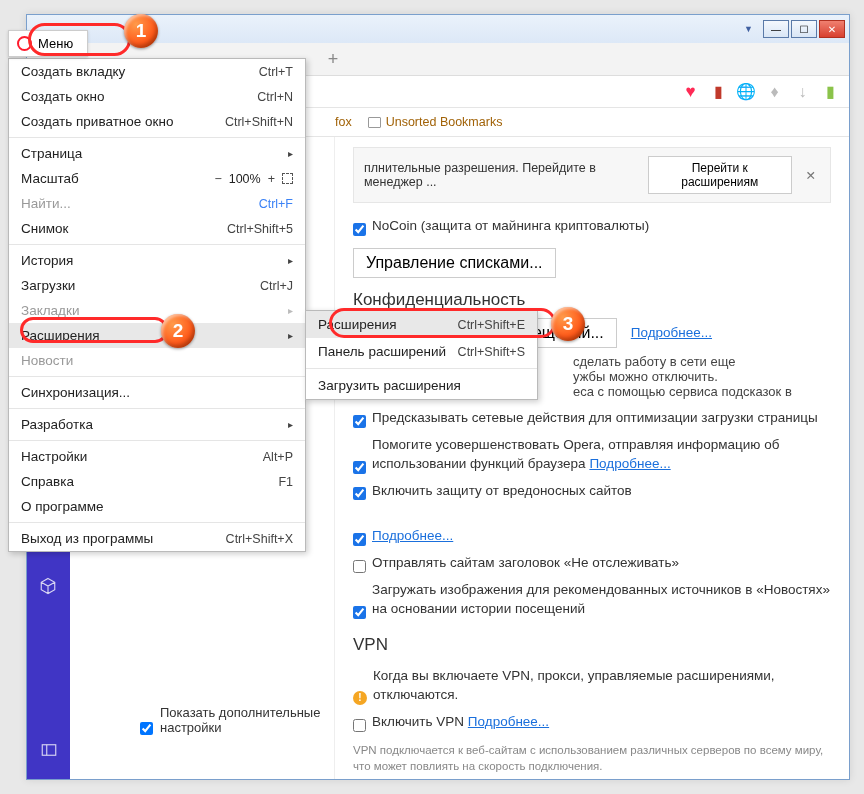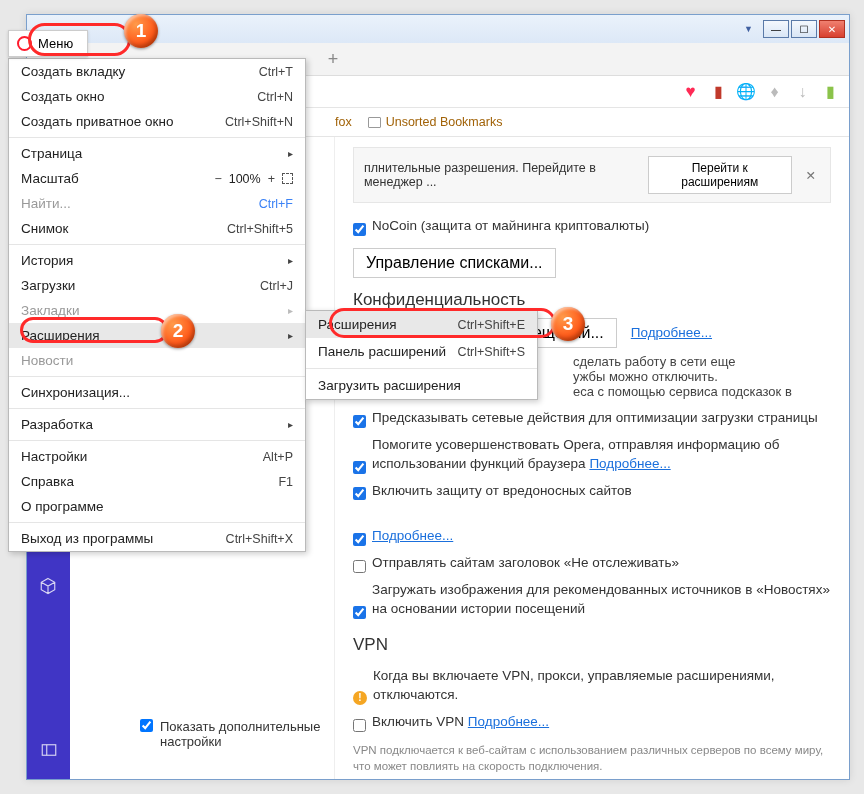--- a/index.html
+++ b/index.html
@@ -22,21 +22,21 @@
 .bookbar { height: 29px; border-bottom: 1px solid #e5e5e5; display: flex; align-items: center; font-size: 12.5px; color: #a16207; }
 .bookbar .item { display: flex; align-items: center; gap: 5px; padding: 0 8px; }
 .folder-icon { width: 13px; height: 11px; border: 1px solid #999; border-radius: 1px; }
 
 .content { position: absolute; top: 122px; bottom: 0; left: 0; right: 0; display: flex; }
 .sidebar { width: 43px; background: #4035c5; }
 .sidebar-bottom { position: absolute; bottom: 10px; left: 0; width: 43px; text-align: center; color: #fff; }
 .side-icon { width: 18px; height: 18px; margin: 10px auto; display: block; opacity: .8; }
 
 .leftcol { width: 265px; background: #fff; border-right: 1px solid #eee; padding: 10px 0 0 0; position: relative; }
-.showadv { position: absolute; bottom: 30px; left: 70px; font-size: 13px; color: #333; display: flex; align-items: flex-start; gap: 7px; }
+.showadv { position: absolute; bottom: 44px; left: 70px; font-size: 13px; color: #333; display: flex; align-items: flex-end; gap: 7px; }
 
 .main { flex: 1; padding: 10px 18px; font-size: 13.5px; color: #333; overflow: hidden; }
 .notice { background: #f7f7f7; border: 1px solid #e6e6e6; padding: 8px 10px; margin-bottom: 10px; display: flex; align-items: center; gap: 10px; font-size: 12.5px; }
 .notice-btn { border: 1px solid #ccc; background: #fff; padding: 4px 10px; font-size: 12px; margin-left: auto; }
 .notice-x { color: #777; padding: 0 4px; }
 
 .row { display: flex; align-items: flex-end; gap: 6px; padding: 4px 0; line-height: 1.4; }
 .row input[type=checkbox] { margin-top: 2px; accent-color: #1a73e8; }
 .section-h { font-size: 17px; color: #333; margin: 12px 0 8px; }
 .btn { border: 1px solid #ccc; background: #fff; padding: 5px 12px; font-size: 16px; display: inline-block; }

